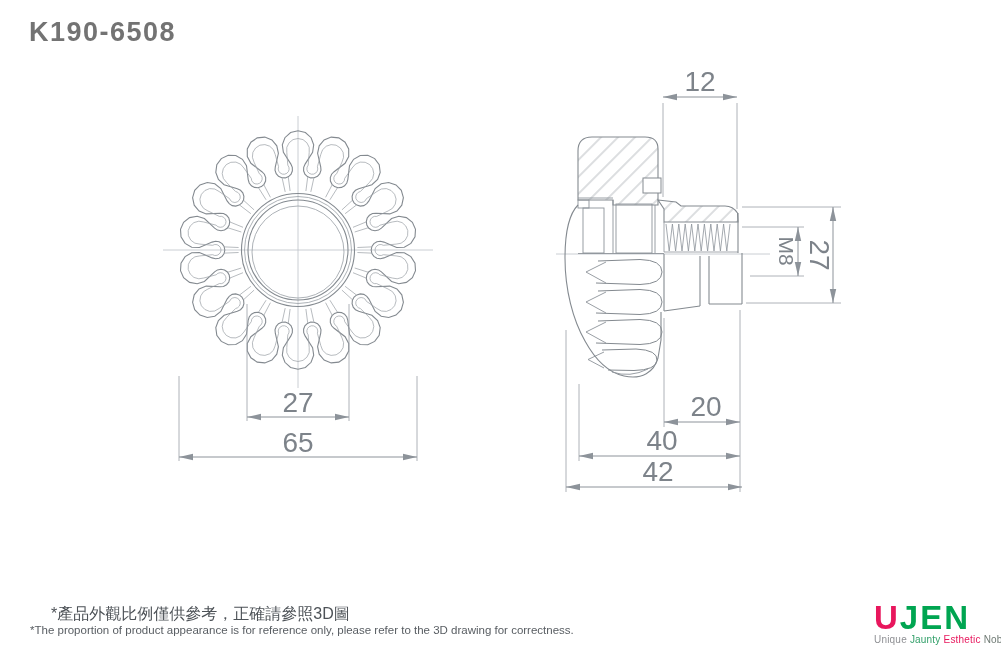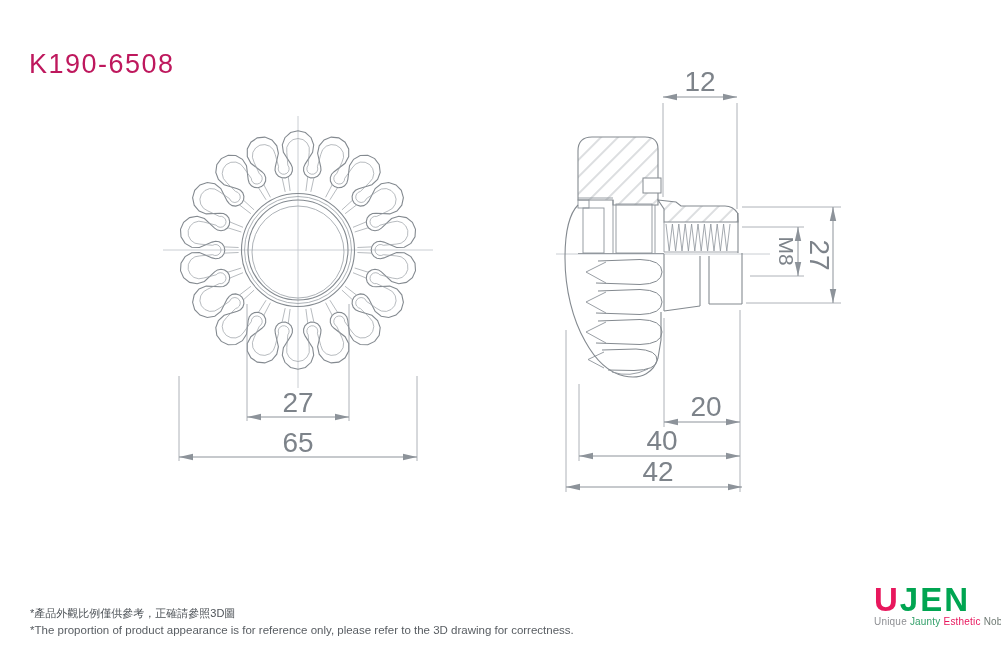--- a/index.html
+++ b/index.html
@@ -1,25 +1,25 @@
 <!DOCTYPE html>
 <html><head>
 <meta charset="utf-8">
 <style>
   html,body{margin:0;padding:0;background:#ffffff;}
   .stage{position:relative;width:1001px;height:667px;background:#fff;overflow:hidden;
          font-family:"Liberation Sans", sans-serif;}
-  .title{position:absolute;left:29px;top:17px;font-size:27px;color:#be185d;
-         letter-spacing:1.5px;font-weight:400;margin-top:32px;}
+  .title{position:absolute;left:29px;top:17px;font-size:27px;color:#737373;
+         letter-spacing:1.5px;font-weight:700;}
   svg.drawing{position:absolute;left:0;top:0;}
   .dim-text{font-family:"Liberation Sans",sans-serif;fill:#7d838a;}
   .footer{position:absolute;left:30px;top:605px;}
-  .footer .zh{font-size:11px;color:#4d5257;line-height:17px;}
+  .footer .zh{font-size:16px;color:#4d5257;line-height:17px;margin-left:21px;}
   .footer .en{font-size:11.5px;color:#585d62;line-height:17px;text-align:right;}
-  .logo{position:absolute;left:874px;top:585px;width:120px;text-align:left;}
+  .logo{position:absolute;left:874px;top:603px;width:120px;text-align:left;}
   .logo .brand{font-size:33px;font-weight:bold;letter-spacing:2px;line-height:30px;}
   .logo .brand .u{color:#e8175d;}
   .logo .brand .jen{color:#00a551;}
   .logo .tagline{font-size:10px;letter-spacing:0.2px;white-space:nowrap;margin-top:1px;}
   .logo .tagline .w1{color:#8f9094;}
   .logo .tagline .w2{color:#33a06a;}
   .logo .tagline .w3{color:#e8175d;}
   .logo .tagline .w4{color:#6f7a74;}
 </style>
 </head>

